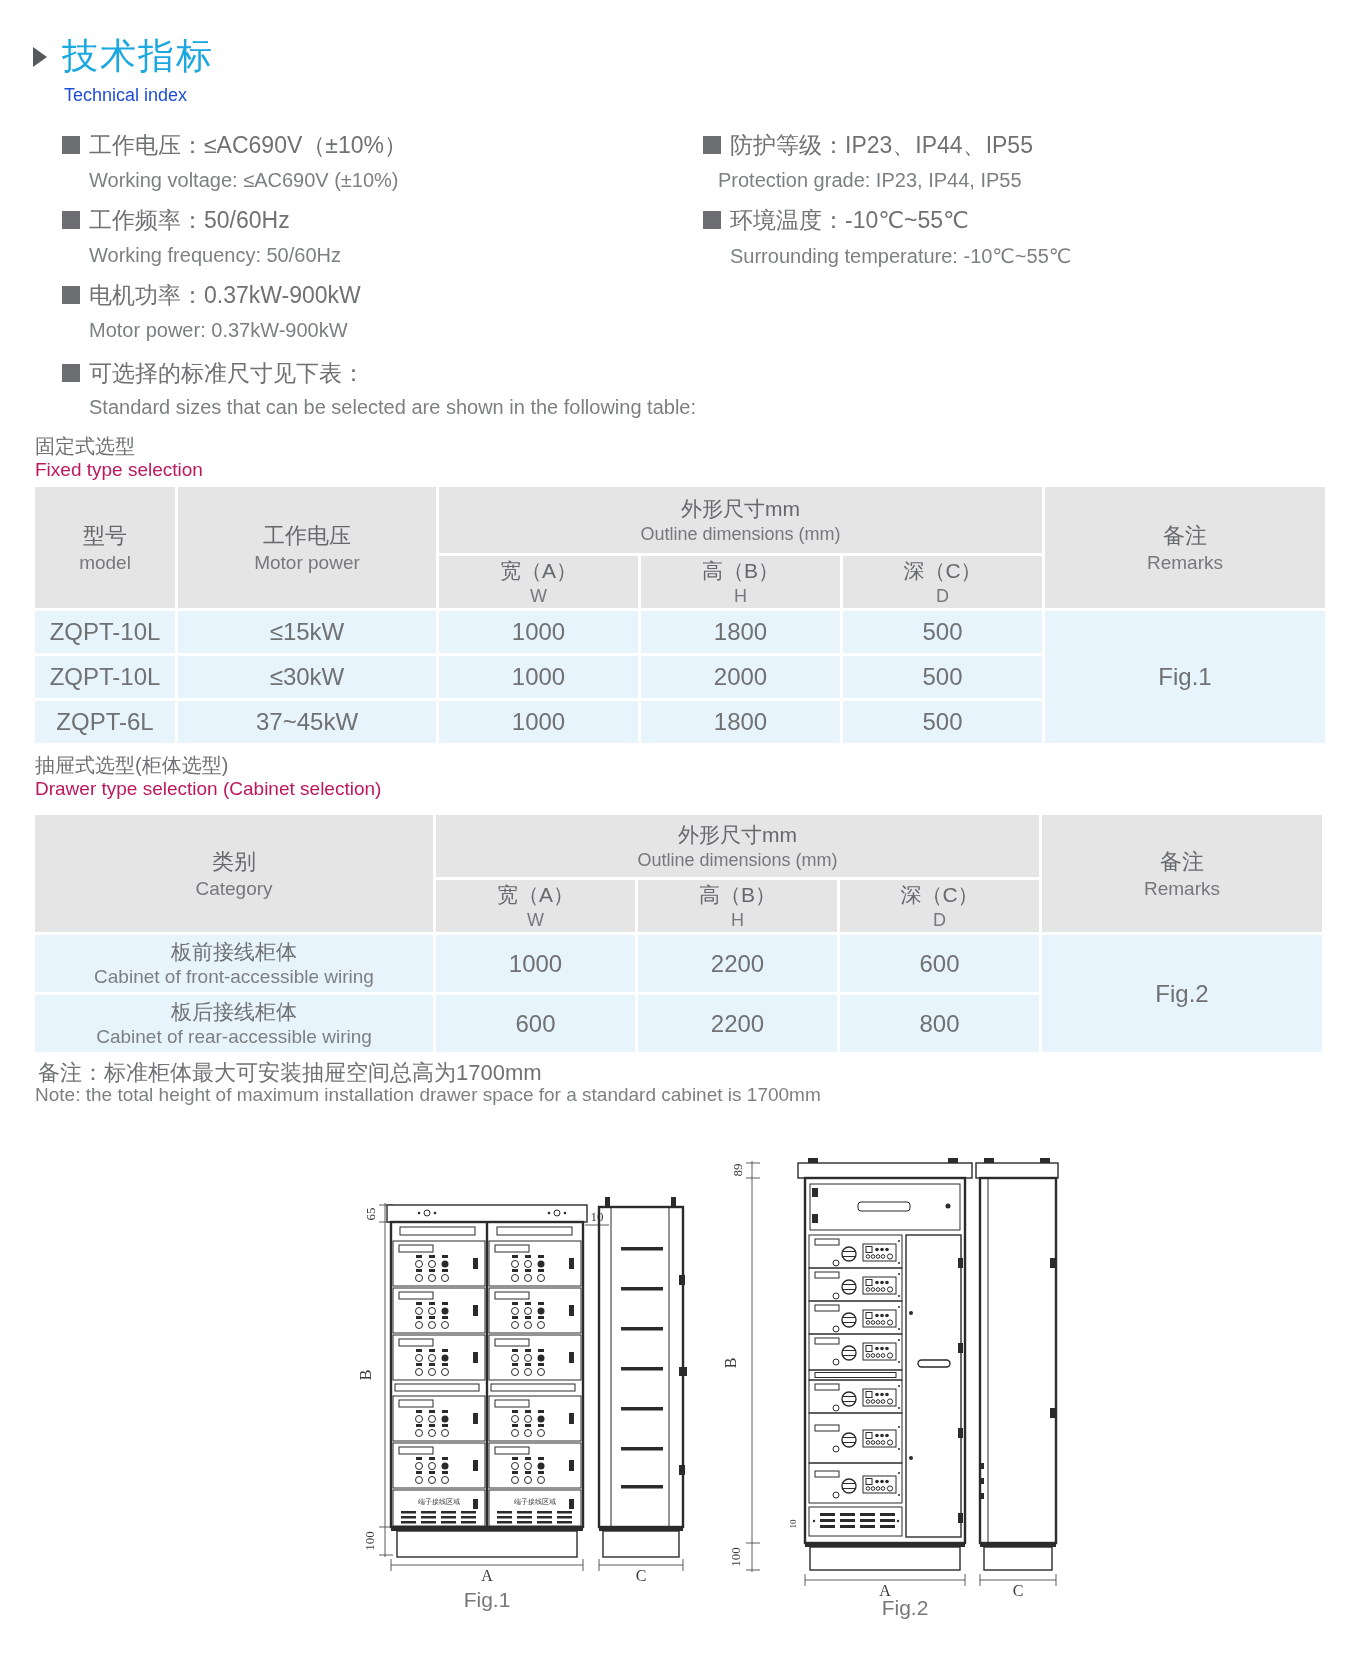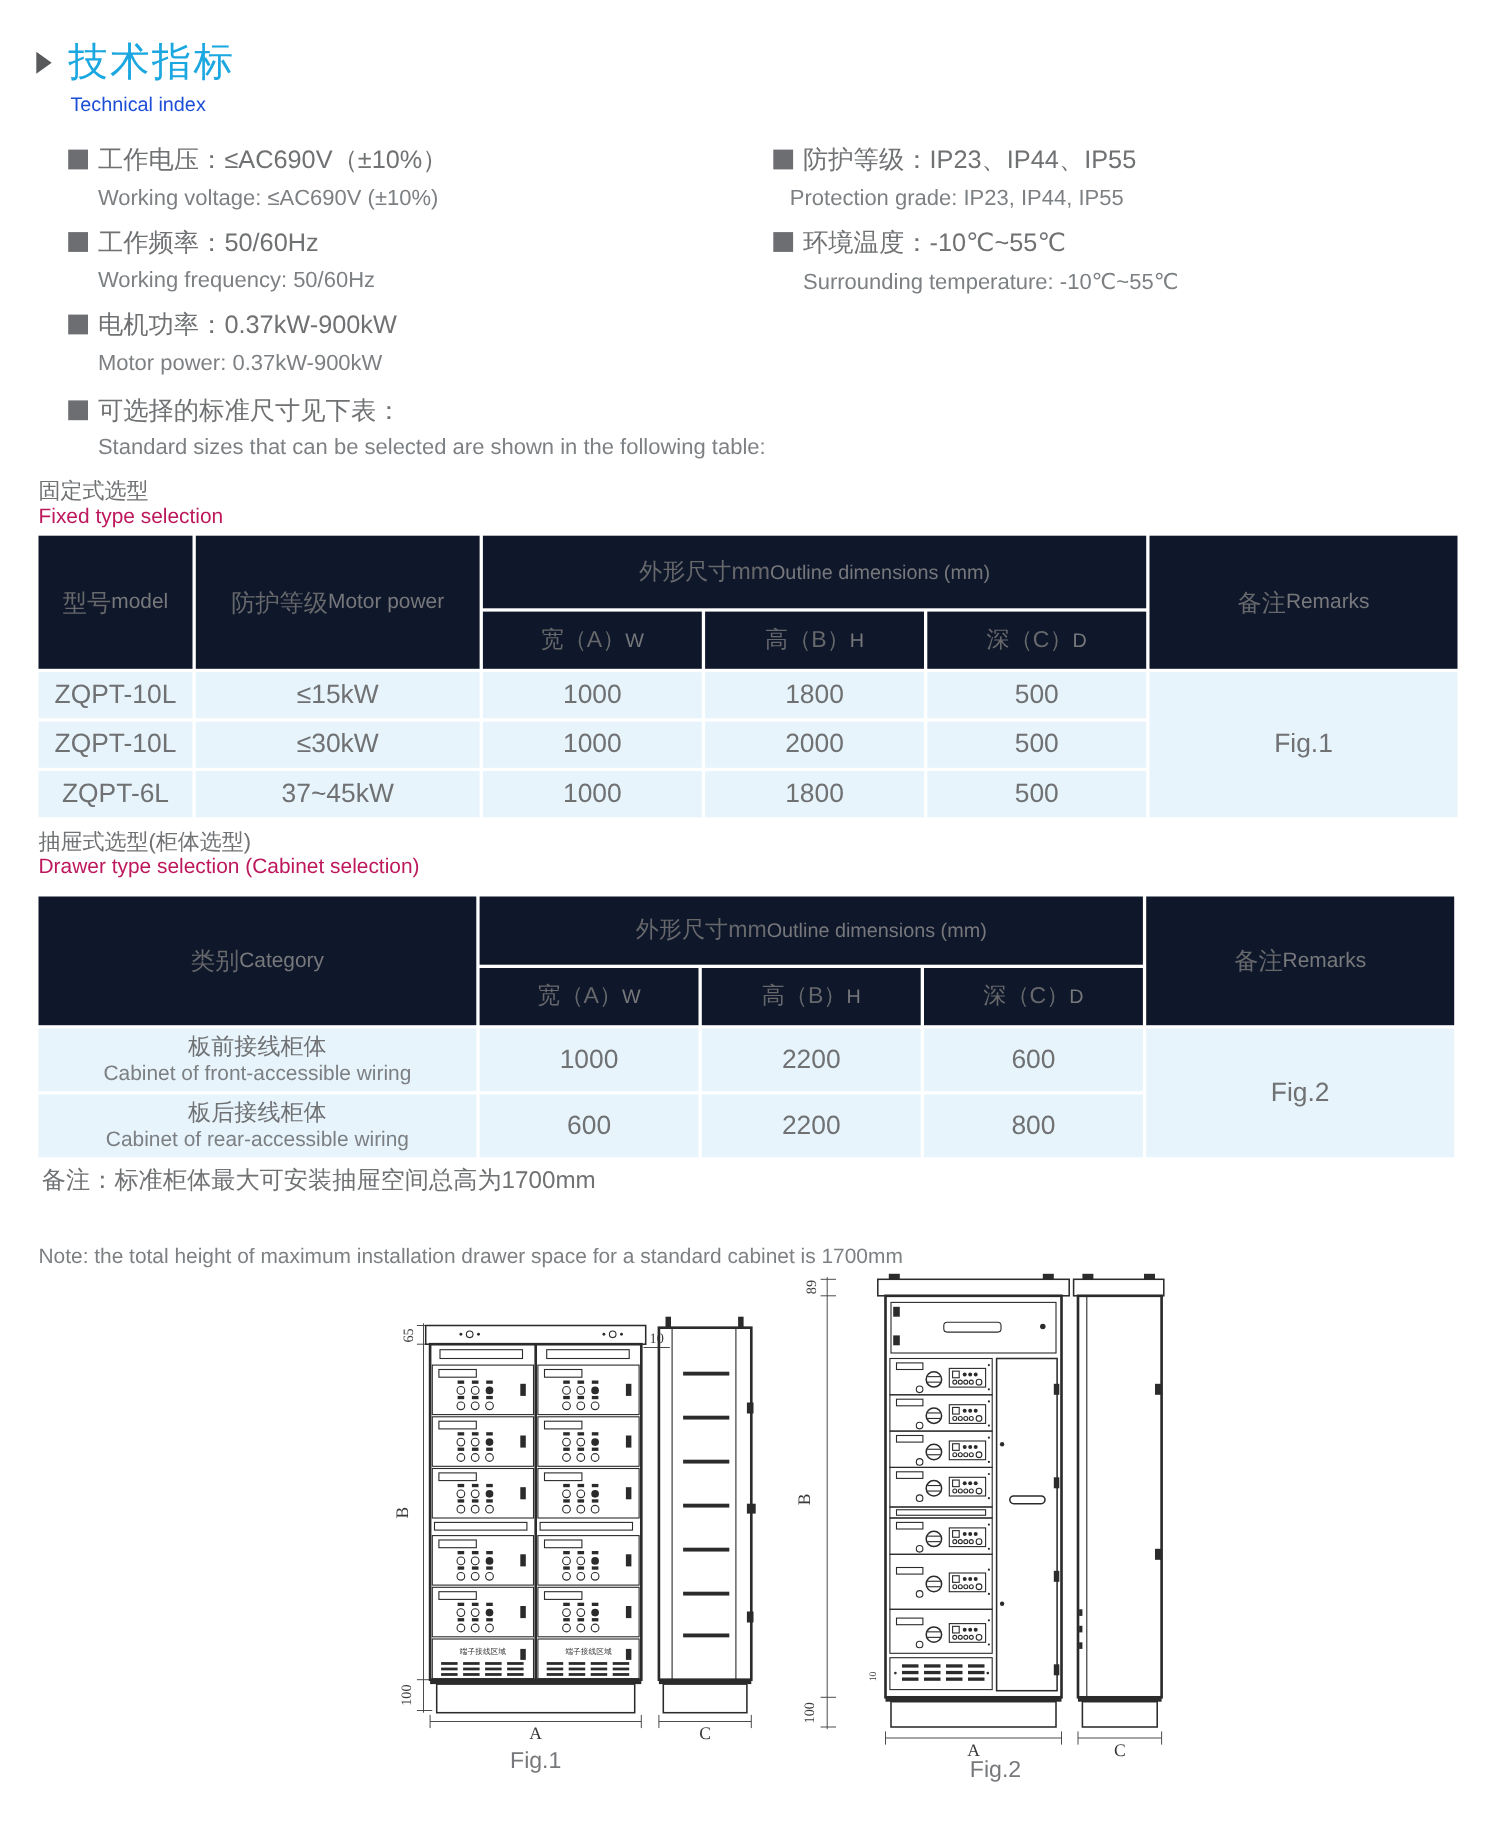--- a/index.html
+++ b/index.html
@@ -16,21 +16,21 @@
   
   .spec-cn{font-size:23px;color:#6f7173;white-space:nowrap;}
   .spec-en{font-size:20px;color:#7d8083;white-space:nowrap;}
   .bullet{display:inline-block;width:18px;height:18px;background:#6d6e71;margin-right:9px;vertical-align:-1px;}
   .secl-cn{font-size:20px;color:#6f7173;}
   .secl-en{font-size:19px;color:#be185d;}
   
   .tbl{display:grid;gap:3px;}
   #t1{grid-template-columns:140px 258px 199px 199px 199px 280px;grid-template-rows:66px 52px 42px 42px 42px;}
   #t2{grid-template-columns:398px 199px 199px 199px 280px;grid-template-rows:62px 52px 57px 57px;}
-  .hc{background:#0f172a;display:flex;flex-direction:row;align-items:center;justify-content:center;text-align:center;}
+  .hc{background:#e5e5e5;display:flex;flex-direction:column;align-items:center;justify-content:center;text-align:center;}
   .dc{background:#e7f4fc;display:flex;flex-direction:column;align-items:center;justify-content:center;text-align:center;}
   .h-cn{font-size:22px;color:#66686b;line-height:30px;}
   .h-en{font-size:19px;color:#77787b;line-height:24px;}
   .h-cn2{font-size:21px;color:#66686b;line-height:28px;}
   .h-en2{font-size:18px;color:#77787b;line-height:22px;}
   .num{font-size:24px;color:#6f7173;}
   .cat-cn{font-size:21px;color:#6f7173;line-height:26px;}
   .cat-en{font-size:19px;color:#7d8083;line-height:24px;}
   .note-cn{font-size:22px;color:#6f7173;}
   .note-en{font-size:19px;color:#7d8083;}
@@ -73,21 +73,21 @@
 
 <div class="abs secl-cn" style="left:35px;top:433px;">固定式选型</div>
 <div class="abs secl-en" style="left:35px;top:459px;">Fixed type selection</div>
 
 <div class="abs tbl" id="t1" style="left:35px;top:487px;">
   <div class="hc" style="grid-area:1/1/3/2">
     <div class="h-cn">型号</div>
     <div class="h-en">model</div>
   </div>
   <div class="hc" style="grid-area:1/2/3/3">
-    <div class="h-cn">防护等级</div>
+    <div class="h-cn">工作电压</div>
     <div class="h-en">Motor power</div>
   </div>
   <div class="hc" style="grid-area:1/3/2/6">
     <div class="h-cn2">外形尺寸mm</div>
     <div class="h-en2">Outline dimensions (mm)</div>
   </div>
   <div class="hc" style="grid-area:1/6/3/7">
     <div class="h-cn">备注</div>
     <div class="h-en">Remarks</div>
   </div>
@@ -165,21 +165,21 @@
   <div class="dc" style="grid-area:4/1/5/2">
     <div class="cat-cn">板后接线柜体</div>
     <div class="cat-en">Cabinet of rear-accessible wiring</div>
   </div>
   <div class="dc num" style="grid-area:4/2/5/3">600</div>
   <div class="dc num" style="grid-area:4/3/5/4">2200</div>
   <div class="dc num" style="grid-area:4/4/5/5">800</div>
 </div>
 
 <div class="abs note-cn" style="left:38px;top:1058px;">备注：标准柜体最大可安装抽屉空间总高为1700mm</div>
-<div class="abs note-en" style="left:35px;top:1132px;">Note: the total height of maximum installation drawer space for a standard cabinet is 1700mm</div>
+<div class="abs note-en" style="left:35px;top:1084px;">Note: the total height of maximum installation drawer space for a standard cabinet is 1700mm</div>
 
 <svg class="abs" style="left:335px;top:1135px;" width="370" height="490" viewBox="0 0 370 490">
   <defs>
     <g id="f1btns">
       <rect class="fillk" x="-3" y="0" width="6" height="3"></rect>
         <circle class="lnn thin" cx="0" cy="9" r="3.5"></circle>
       <rect class="fillk" x="10" y="0" width="6" height="3"></rect>
         <circle class="lnn thin" cx="13" cy="9" r="3.5"></circle>
       <rect class="fillk" x="23" y="0" width="6" height="3"></rect>
         <circle class="fillk" cx="26" cy="9" r="3.5"></circle>

